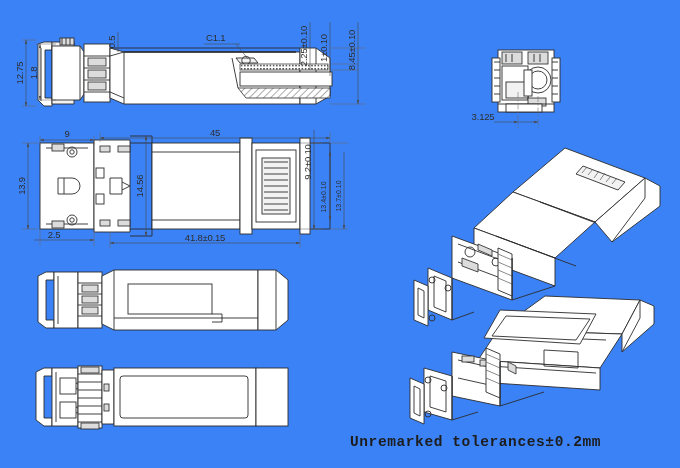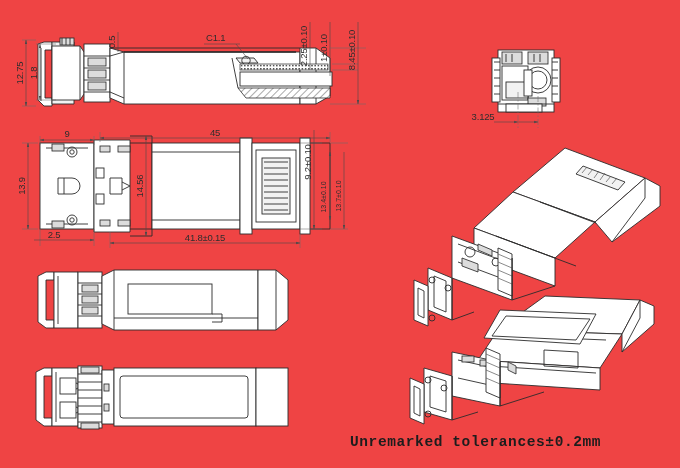--- a/index.html
+++ b/index.html
@@ -4,21 +4,21 @@
 <style>
   html, body {
     margin: 0;
     padding: 0;
     background: #ffffff;
   }
   #sheet {
     position: relative;
     width: 680px;
     height: 468px;
-    background: #ef4444;
+    background: #3b82f6;
     overflow: hidden;
     font-family: "Liberation Sans", sans-serif;
   }
   #sheet svg {
     position: absolute;
     left: 0;
     top: 0;
     width: 680px;
     height: 468px;
   }

